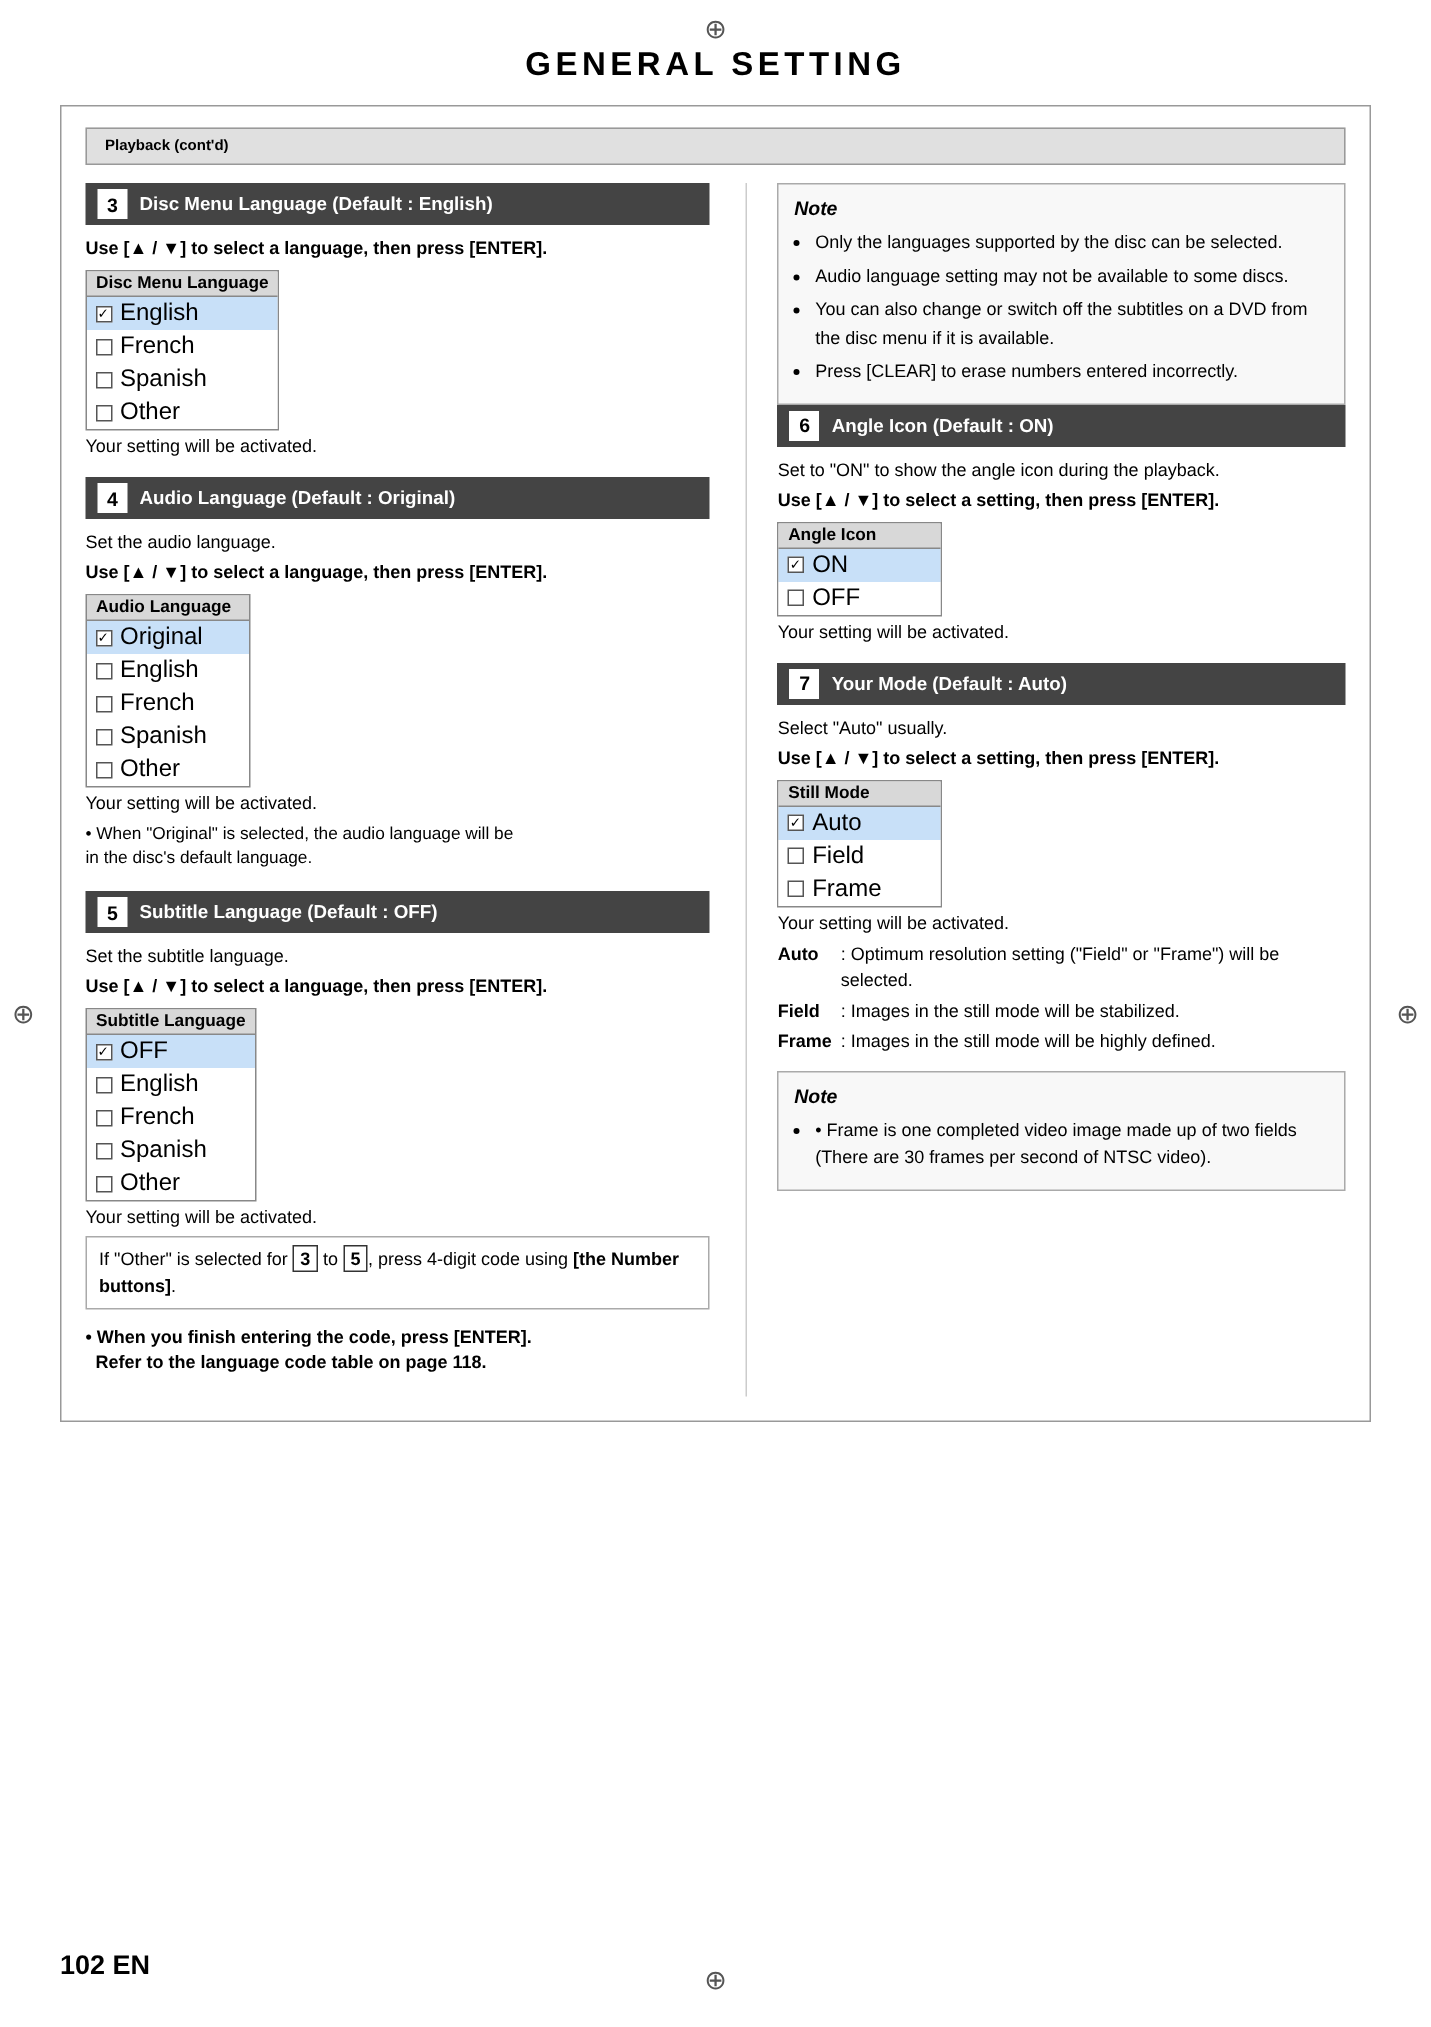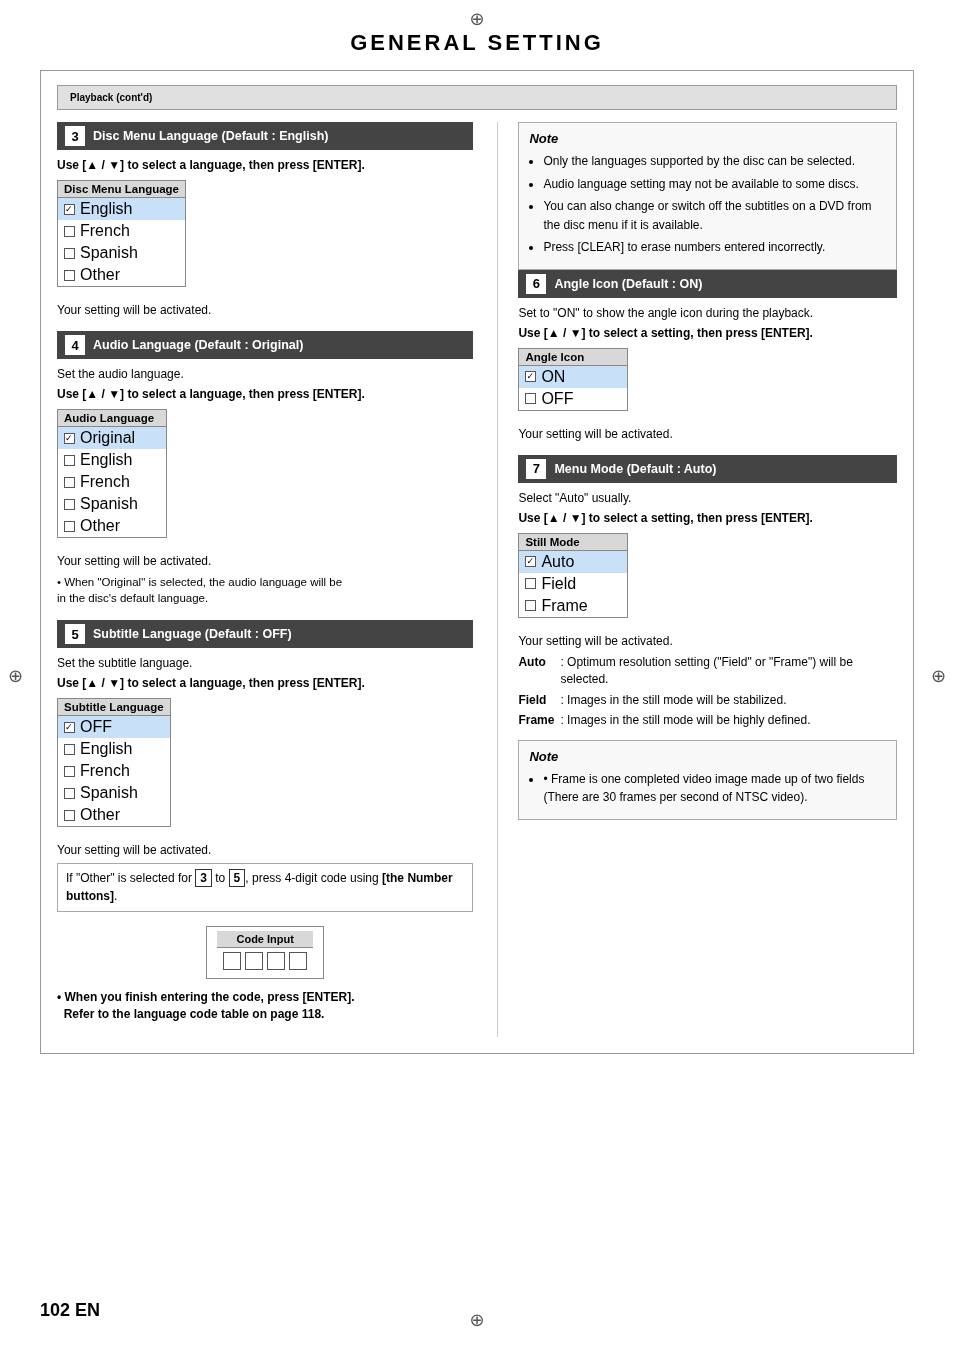--- a/index.html
+++ b/index.html
@@ -99,21 +99,21 @@
     }
     .step-instruction {
       font-size: 12px;
       margin-bottom: 8px;
     }
     .step-instruction b { font-weight: bold; }
     .dropdown-box {
       border: 1px solid #888;
       display: inline-block;
       min-width: 110px;
-      margin-bottom: 16px;
+      margin-bottom: 3px;
       font-size: 12px;
     }
     .dropdown-title {
       background: #d8d8d8;
       padding: 2px 6px;
       font-size: 11.5px;
       font-weight: bold;
       border-bottom: 1px solid #888;
     }
     .dropdown-item {
@@ -357,31 +357,20 @@
               <span class="checkbox"></span>
               <span>Other</span>
             </div>
           </div>
           <div class="note-activated">Your setting will be activated.</div>
 
           <div class="code-note">
             If "Other" is selected for <span style="border:1px solid #333;padding:1px 4px;font-weight:bold;">3</span> to <span style="border:1px solid #333;padding:1px 4px;font-weight:bold;">5</span>, press 4-digit code using <b>[the Number buttons]</b>.
           </div>
 
-          <div style="display:flex;justify-content:center;">
-            <div class="code-input-box">
-              <div class="code-input-title">Code Input</div>
-              <div class="code-squares">
-                <div class="code-square"></div>
-                <div class="code-square"></div>
-                <div class="code-square"></div>
-                <div class="code-square"></div>
-              </div>
-            </div>
-          </div>
 
           <div class="bold-note">
             • <b>When you finish entering the code, press [ENTER].<br>
             &nbsp;&nbsp;Refer to the language code table on page 118.</b>
           </div>
         </div>
 
       </div>
 
       <div class="right-col">
@@ -415,21 +404,21 @@
               <span class="checkbox"></span>
               <span>OFF</span>
             </div>
           </div>
           <div class="note-activated">Your setting will be activated.</div>
         </div>
 
         <div class="step-block">
           <div class="step-header">
             <span class="step-num">7</span>
-            <span>Menu Mode (Default : Auto)</span>
+            <span>Your Mode (Default : Auto)</span>
           </div>
           <div class="step-desc">Select "Auto" usually.</div>
           <div class="step-instruction">
             <b>Use [▲ / ▼] to select a setting, then press [ENTER].</b>
           </div>
           <div class="dropdown-box">
             <div class="dropdown-title">Still Mode</div>
             <div class="dropdown-item selected">
               <span class="checkbox checked"></span>
               <span>Auto</span>

